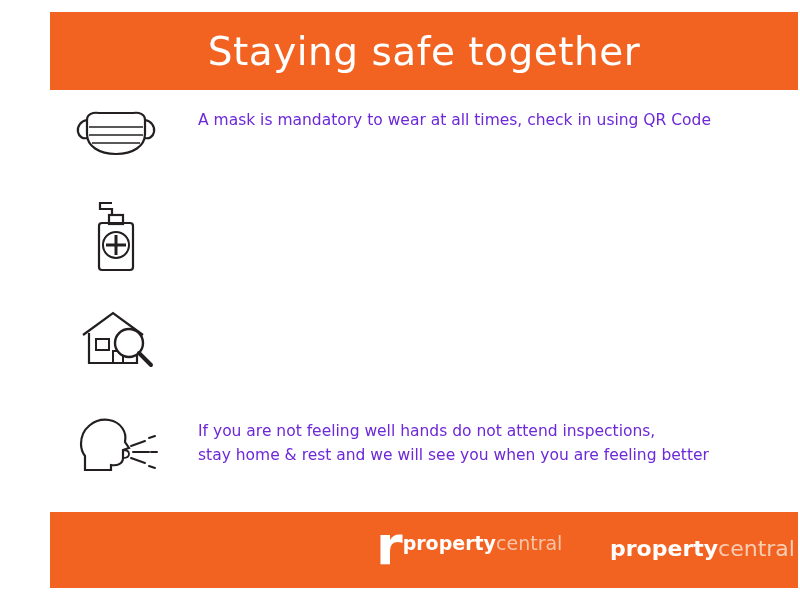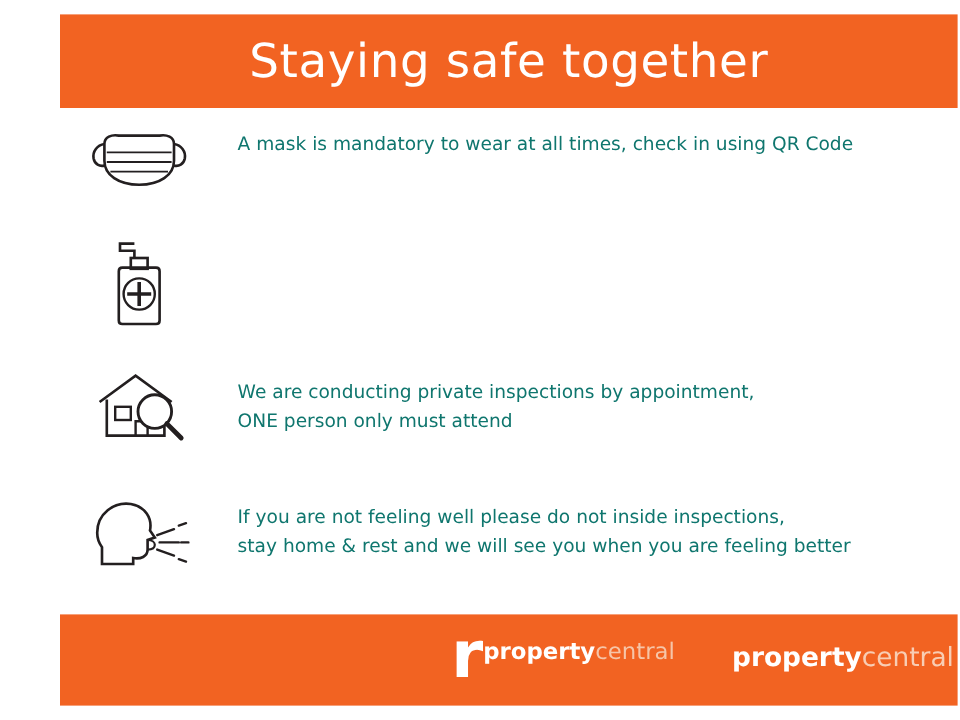--- a/index.html
+++ b/index.html
@@ -76,21 +76,21 @@
     height: 64px;
     display: flex;
     align-items: center;
     justify-content: center;
     margin-top: 2px;
   }
   .text-cell {
     flex: 1 1 auto;
     padding-left: 30px;
     padding-top: 10px;
-    color: #0f766e;
+    color: #6d28d9;
     font-size: 15.5px;
     line-height: 1.55;
     font-family: "DejaVu Sans", sans-serif;
   }
   .text-cell .line {
     display: block;
     white-space: nowrap;
   }
 
   
@@ -200,37 +200,33 @@
         <div class="icon-cell">
           <svg width="82" height="64" viewBox="0 0 82 64">
             <path d="M8 28 L38 6 L68 28" fill="none" stroke="#231f20" stroke-width="2.2"></path>
             <path d="M14 26 L14 56 L62 56 L62 26" fill="none" stroke="#231f20" stroke-width="2.2"></path>
             <rect x="21" y="32" width="13" height="11" fill="none" stroke="#231f20" stroke-width="2"></rect>
             <path d="M38 56 L38 44 L48 44 L48 56" fill="none" stroke="#231f20" stroke-width="2"></path>
             <circle cx="54" cy="36" r="14" fill="#ffffff" stroke="#231f20" stroke-width="2.4"></circle>
             <path d="M64 46 L76 58" stroke="#231f20" stroke-width="4" stroke-linecap="round"></path>
           </svg>
         </div>
-        <div class="text-cell">
-          <span class="line">We are conducting private inspections by appointment,</span>
-          <span class="line">ONE person only must attend</span>
-        </div>
       </div>
 
       <div class="row">
         <div class="icon-cell">
           <svg width="90" height="58" viewBox="0 0 90 58">
             <path d="M10 30 C10 14, 24 4, 38 6 C50 8, 56 18, 54 28 L58 34 L52 36 L52 44 C52 50, 46 52, 40 51 L40 56 L14 56 L14 42 C11 38, 10 34, 10 30 Z" fill="none" stroke="#231f20" stroke-width="2.2"></path>
             <path d="M52 36 C56 36, 58 38, 58 40 C58 43, 55 44, 52 44" fill="none" stroke="#231f20" stroke-width="1.8"></path>
             <path d="M60 32 L74 27 M62 38 L78 38 M60 44 L74 49" stroke="#231f20" stroke-width="2" stroke-linecap="round"></path>
             <path d="M78 24 L84 22 M80 38 L86 38 M78 52 L84 54" stroke="#231f20" stroke-width="2" stroke-linecap="round"></path>
           </svg>
         </div>
         <div class="text-cell">
-          <span class="line">If you are not feeling well please do not inside inspections,</span>
+          <span class="line">If you are not feeling well hands do not attend inspections,</span>
           <span class="line">stay home &amp; rest and we will see you when you are feeling better</span>
         </div>
       </div>
 
 
     </div>
 
     <div class="footer">
       <div class="footer-logo-left">
         <span class="logo-mark">r</span>

